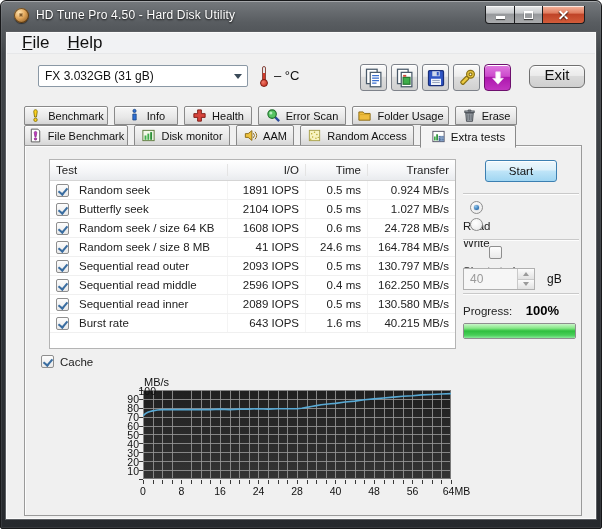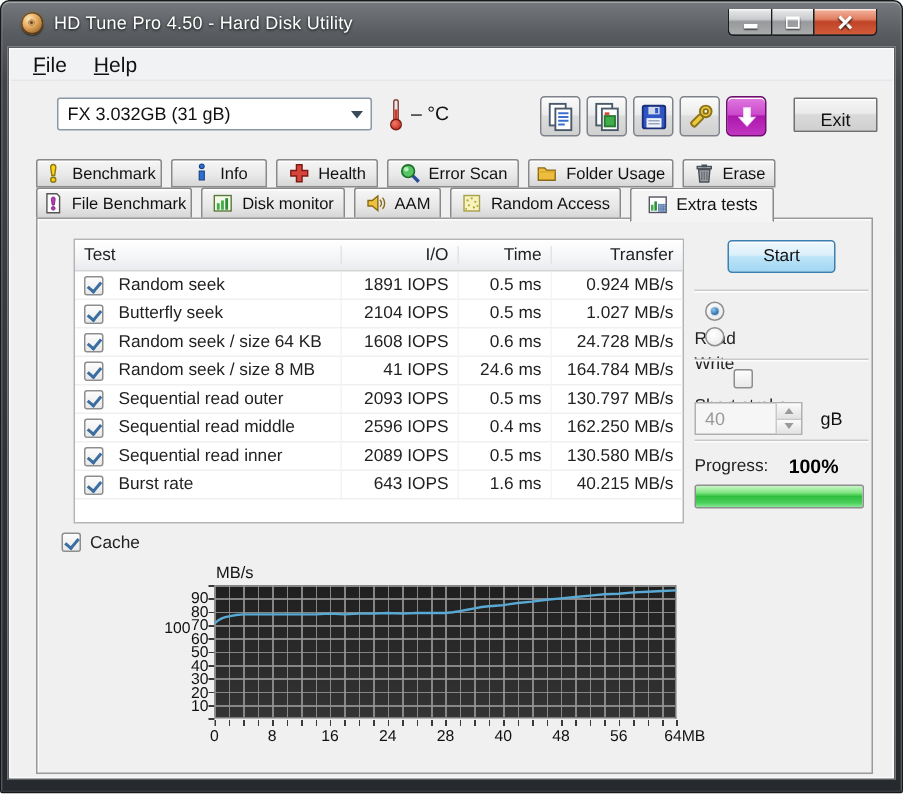--- a/index.html
+++ b/index.html
@@ -32,21 +32,21 @@
   .glyph-max { width:9px; height:8px; border:1px solid #fff; border-top:2px solid #fff; box-shadow:0 1px 1px rgba(0,0,0,.6); }
   .glyph-close { position:relative; width:11px; height:11px; }
   .glyph-close::before,.glyph-close::after { content:""; position:absolute; left:0; top:4.5px; width:11px; height:2px;
     background:#fff; box-shadow:0 1px 1px rgba(0,0,0,.55); }
   .glyph-close::before { transform:rotate(45deg); }
   .glyph-close::after { transform:rotate(-45deg); }
   
   .client { position:absolute; left:4px; right:4px; top:30px; bottom:8px; background:#f0f0f0;
     border:1px solid #5b5e62; box-shadow:inset 0 0 0 1px #fbfbfb; }
   .menubar { position:absolute; left:1px; right:1px; top:1px; height:21px; display:flex; align-items:center;
-    padding-left:6px; background:#f1f2f4; border-bottom:1px solid #e6e7e9; font-size:14px; color:#111; }
+    padding-left:6px; background:#f1f2f4; border-bottom:1px solid #e6e7e9; font-size:17px; color:#111; }
   .menu-item { padding:2px 9px; }
   .menu-item::first-letter { text-decoration:underline; }
   
   .combo { position:absolute; left:32px; top:33px; width:210px; height:22px; background:#fff;
     border:1px solid #8a98a5; border-radius:2px; font-size:12px; color:#111; display:flex; align-items:center; }
   .combo-text { padding-left:6px; flex:1; white-space:nowrap; overflow:hidden; }
   .combo-arrow { width:18px; height:100%; display:flex; align-items:center; justify-content:center; }
   .combo-arrow::after { content:""; border:4px solid transparent; border-top:5px solid #3a4a58; margin-top:5px; }
   .thermo { position:absolute; left:253px; top:34px; width:10px; height:21px; }
   .thermo .stem { position:absolute; left:3px; top:0; width:4px; height:15px; background:#e8e8e8;
@@ -56,22 +56,22 @@
     background:radial-gradient(circle at 35% 35%, #f07a6a, #c22312); border:1px solid #7c1a10; }
   .temp-text { position:absolute; left:268px; top:36px; font-size:13px; color:#111; }
   .toolbtns { position:absolute; left:354px; top:32px; display:flex; gap:4px; }
   .toolbtn { width:27px; height:27px; border:1px solid #7e828a; border-radius:3px;
     background:linear-gradient(180deg,#fbfbfb,#ececec 45%,#dddddd 50%,#d0d0d0);
     box-shadow:inset 0 1px 0 #fff; display:flex; align-items:center; justify-content:center; }
   .toolbtn.update { background:linear-gradient(180deg,#e07ae0,#cc4acc 45%,#ad17ad 50%,#c135c1);
     border-color:#6d106d; border-radius:4px; }
   .toolbtn svg { display:block; }
   .exit-btn { position:absolute; left:523px; top:33px; width:56px; height:23px; border:1px solid #707070;
-    border-radius:1px; background:linear-gradient(180deg,#f5f5f5,#ebebeb 45%,#dadada 50%,#cfcfcf);
-    box-shadow:inset 0 1px 0 #fff; font-size:12px; color:#111; display:flex; align-items:flex-end; justify-content:center; }
+    border-radius:6px; background:linear-gradient(180deg,#f5f5f5,#ebebeb 45%,#dadada 50%,#cfcfcf);
+    box-shadow:inset 0 1px 0 #fff; font-size:15px; color:#111; display:flex; align-items:flex-start; justify-content:center; }
   
   .tabrow { position:absolute; left:18px; display:flex; gap:6px; }
   #tabrow1 { top:74px; height:19px; }
   #tabrow2 { top:93px; height:21px; }
   .tab { display:flex; align-items:center; justify-content:center; gap:5px; height:100%;
     border:1px solid #898989; border-radius:2px 2px 0 0; font-size:11px; color:#111;
     background:linear-gradient(180deg,#f6f6f6,#e8e8e8 60%,#d6d6d6); box-shadow:inset 0 1px 0 #fff; }
   .tab .tab-icon { display:flex; width:15px; height:15px; }
   .tab .tab-icon svg { width:15px; height:15px; }
   .tab.active { background:#f4f4f4; height:23px; position:relative; z-index:3;
@@ -495,21 +495,21 @@
 
       <span class="chart-ylabel">MB/s</span>
       <div class="ytick-strip"></div>
       <div class="plot" id="plot">
         <svg id="plotSvg" width="308" height="89">
             <polyline points="0.0,25.8 2.4,23.6 4.8,22.3 7.2,21.4 9.6,20.9 14.4,20.0 19.3,19.6 28.9,19.6 38.5,19.6 48.1,19.6 57.8,19.6 67.4,19.6 77.0,19.1 86.6,19.6 96.3,19.1 105.9,19.1 115.5,18.7 125.1,19.1 134.8,18.7 144.4,18.7 154.0,18.7 158.8,18.2 163.6,17.4 168.4,16.5 173.3,15.6 178.1,14.7 182.9,14.2 187.7,13.8 192.5,13.4 202.1,12.0 211.8,11.1 221.4,9.8 231.0,8.9 240.6,8.0 250.3,7.1 259.9,6.2 269.5,5.8 279.1,4.9 288.8,4.5 298.4,4.0 308.0,3.6" fill="none" stroke="#58a9d4" stroke-width="1.6"></polyline>
           </svg>
       </div>
       <div class="xtick-strip"></div>
       <div id="axisLabels">
-          <span class="ytick-label" style="left: 76px; top: 238.5px; margin-top: 28px;">100</span>
+          <span class="ytick-label" style="left: 105px; top: 238.5px;">100</span>
           <span class="ytick-label" style="left: 88px; top: 247.4px;">90</span>
           <span class="ytick-label" style="left: 88px; top: 256.3px;">80</span>
           <span class="ytick-label" style="left: 88px; top: 265.2px;">70</span>
           <span class="ytick-label" style="left: 88px; top: 274.1px;">60</span>
           <span class="ytick-label" style="left: 88px; top: 283px;">50</span>
           <span class="ytick-label" style="left: 88px; top: 291.9px;">40</span>
           <span class="ytick-label" style="left: 88px; top: 300.8px;">30</span>
           <span class="ytick-label" style="left: 88px; top: 309.7px;">20</span>
           <span class="ytick-label" style="left: 88px; top: 318.6px;">10</span>
           <span class="xtick-label" style="left: 118px;">0</span>

